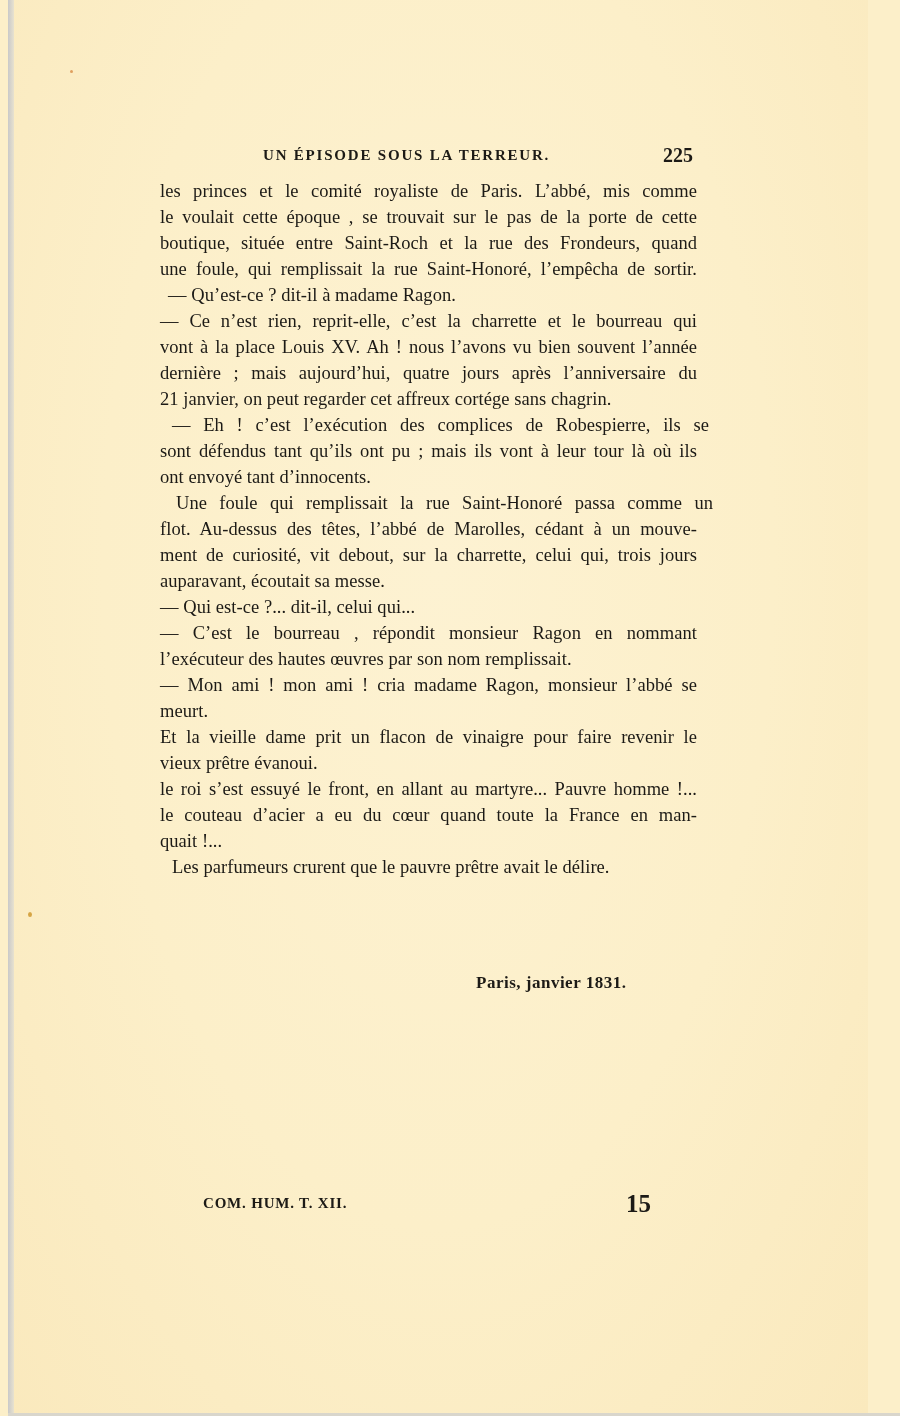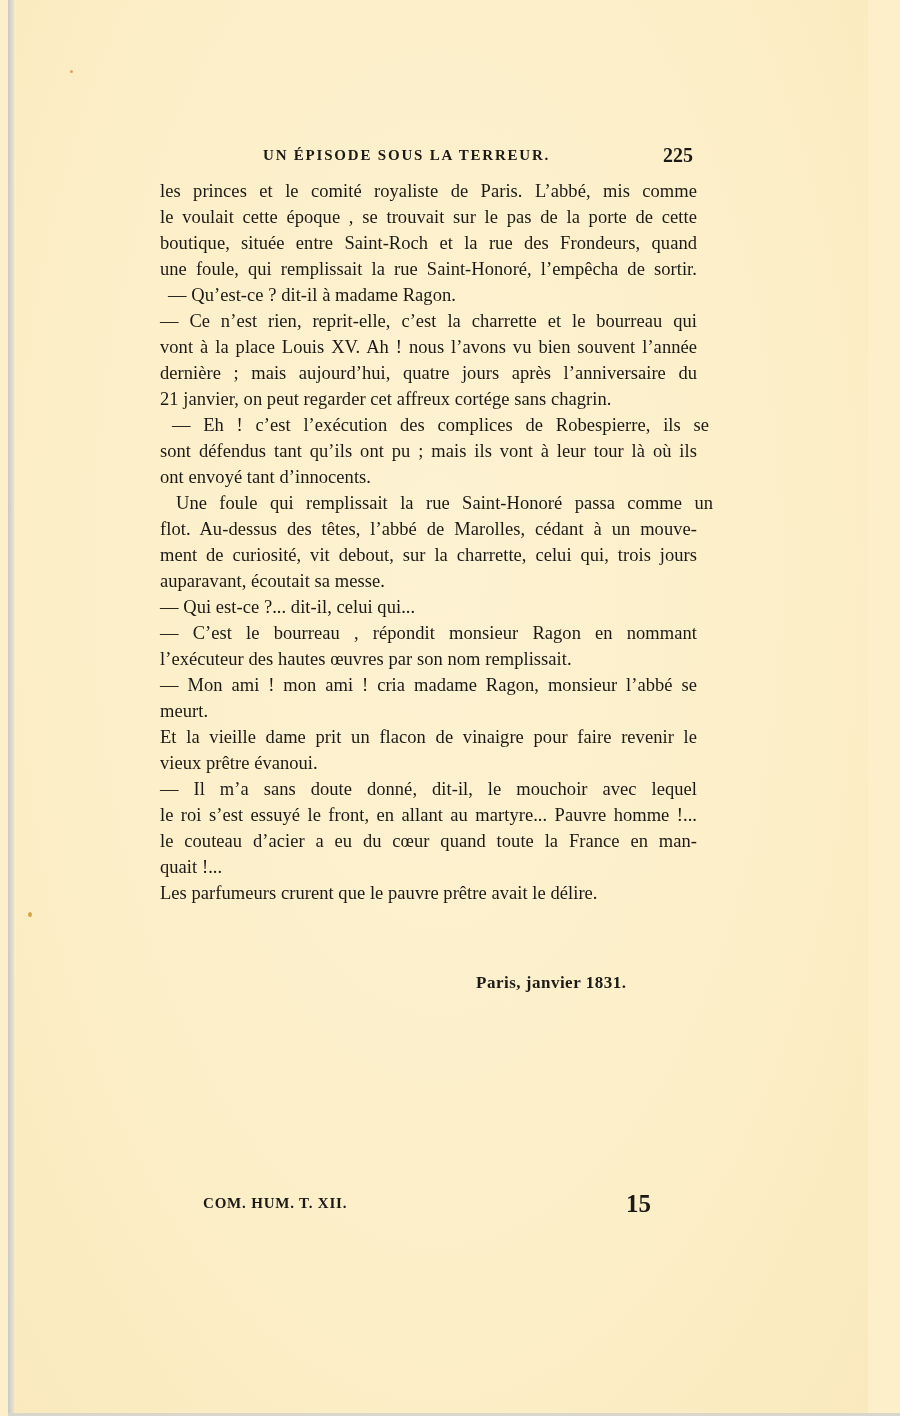--- a/index.html
+++ b/index.html
@@ -138,25 +138,24 @@
       <div class="line">flot. Au-dessus des têtes, l’abbé de Marolles, cédant à un mouve-</div>
       <div class="line">ment de curiosité, vit debout, sur la charrette, celui qui, trois jours</div>
       <div class="line last">auparavant, écoutait sa messe.</div>
       <div class="line last indent" style="padding-left: 0px; margin-left: 0px; text-indent: 0px; position: relative; left: 0px; width: 537px; box-sizing: border-box;">— Qui est-ce ?... dit-il, celui qui...</div>
       <div class="line indent" style="padding-left: 0px; margin-left: 0px; text-indent: 0px; position: relative; left: 0px; width: 537px; box-sizing: border-box;">— C’est le bourreau , répondit monsieur Ragon en nommant</div>
       <div class="line last">l’exécuteur des hautes œuvres par son nom remplissait.</div>
       <div class="line indent" style="padding-left: 0px; margin-left: 0px; text-indent: 0px; position: relative; left: 0px; width: 537px; box-sizing: border-box;">— Mon ami ! mon ami ! cria madame Ragon, monsieur l’abbé se</div>
       <div class="line last">meurt.</div>
       <div class="line indent" style="padding-left: 0px; margin-left: 0px; text-indent: 0px; position: relative; left: 0px; width: 537px; box-sizing: border-box;">Et la vieille dame prit un flacon de vinaigre pour faire revenir le</div>
       <div class="line last">vieux prêtre évanoui.</div>
-      <div class="line indent" style="padding-left: 0px; margin-left: 0px; text-indent: 0px; position: relative; left: 0px; width: 537px; box-sizing: border-box;">— Il m’a sans doute donné, dit-il, le mouchoir avec lequel</div>
       <div class="line">le roi s’est essuyé le front, en allant au martyre... Pauvre homme !...</div>
       <div class="line">le couteau d’acier a eu du cœur quand toute la France en man-</div>
       <div class="line last">quait !...</div>
-      <div class="line last indent" style="padding-left: 0px; margin-left: 0px; text-indent: 0px; position: relative; left: 0px; width: 537px; box-sizing: border-box;">Les parfumeurs crurent que le pauvre prêtre avait le délire.</div>
+      <div class="line last indent" style="padding-left: 0px; margin-left: 12px; text-indent: 0px; position: relative; left: 0px; width: 537px; box-sizing: border-box;">Les parfumeurs crurent que le pauvre prêtre avait le délire.</div>
     </div>
 
   <div class="sig">Paris, janvier 1831.</div>
 
   <div class="footer-sig">COM. HUM. T. XII.</div>
   <div class="footer-num">15</div>
 
   <div class="speck" style="left:20px; top:912px;"></div>
   <div class="speck" style="left:62px; top:70px; width:3px; height:3px; background:#e0a060;"></div>
 

